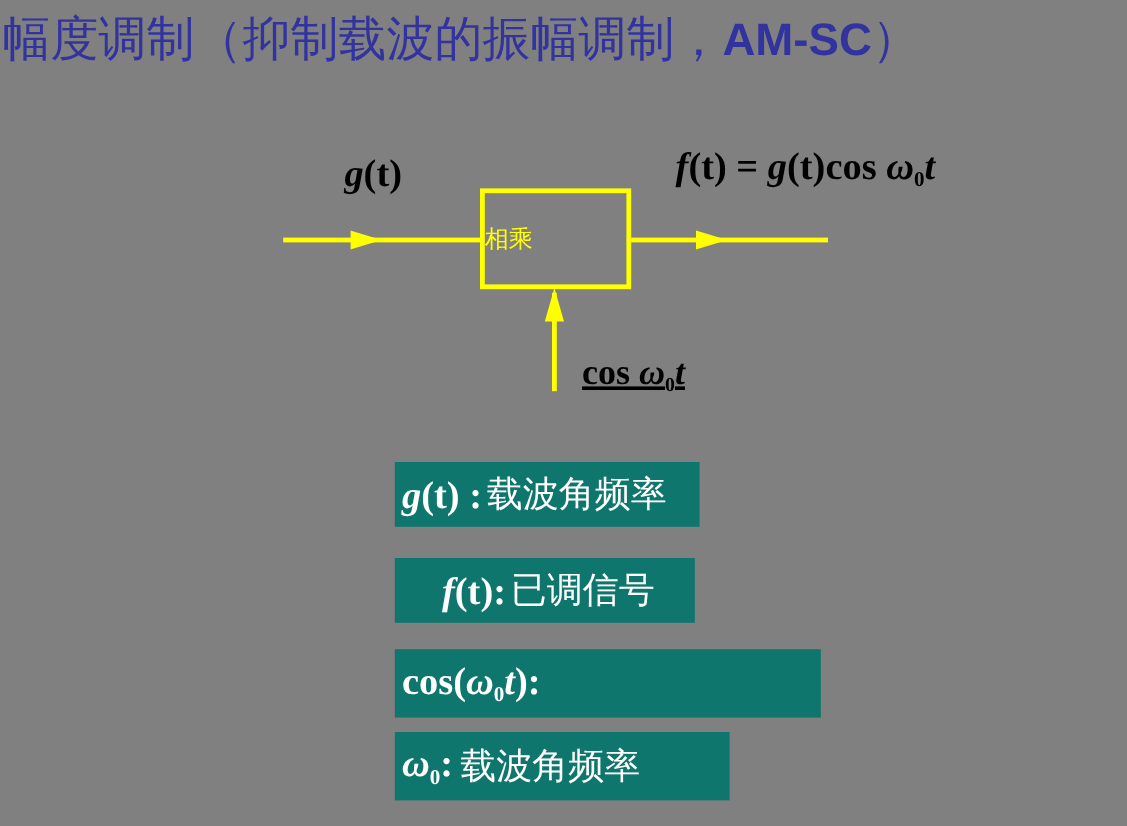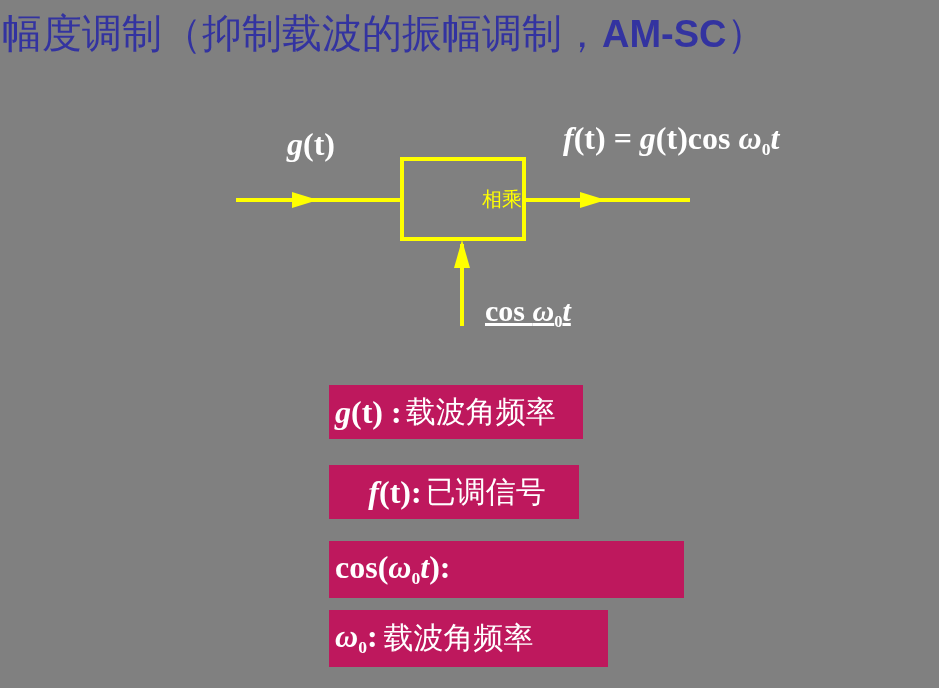--- a/index.html
+++ b/index.html
@@ -6,31 +6,31 @@
   body {
     width:939px; height:688px; background:#808080; position:relative; overflow:hidden;
     font-family:"DejaVu Sans", sans-serif;
   }
   .title {
     position:absolute; left:2px; top:8px; font-size:40px; color:#3333a0;
     white-space:nowrap; letter-spacing:0px; line-height:50px;
     font-family:"DejaVu Sans", sans-serif;
   }
   .title .latin { font-family:"Liberation Sans", sans-serif; font-weight:bold; font-size:38px; }
-  .math { font-family:"Liberation Serif", serif; font-weight:bold; color:#ffffff; position:absolute; white-space:nowrap; }
+  .math { font-family:"Liberation Serif", serif; font-weight:bold; color:#000000; position:absolute; white-space:nowrap; }
   .math i { font-style:italic; }
   .math sub { font-size:0.55em; vertical-align:-0.35em; }
   .yl { position:absolute; background:#ffff00; }
   .block {
     position:absolute; left:400px; top:157px; width:118px; height:76px;
-    border:4px solid #ffff00; display:flex; align-items:center; justify-content:flex-end;
+    border:4px solid #ffff00; display:flex; align-items:center; justify-content:flex-start;
     color:#ffff00; font-size:20px; font-family:"DejaVu Sans", sans-serif;
   }
   .label-box {
-    position:absolute; background:#be185d; color:#fff; display:flex; align-items:center;
+    position:absolute; background:#0f766e; color:#fff; display:flex; align-items:center;
     padding-left:6px; box-sizing:border-box; white-space:nowrap;
   }
   .label-box .sym { font-family:"Liberation Serif", serif; font-weight:bold; font-size:32px; }
   .label-box .sym i { font-style:italic; }
   .label-box .sym sub { font-size:0.55em; vertical-align:-0.35em; }
   .label-box .desc { font-family:"DejaVu Sans", sans-serif; font-size:30px; margin-left:4px; }
 </style>
 </head>
 <body>
 

